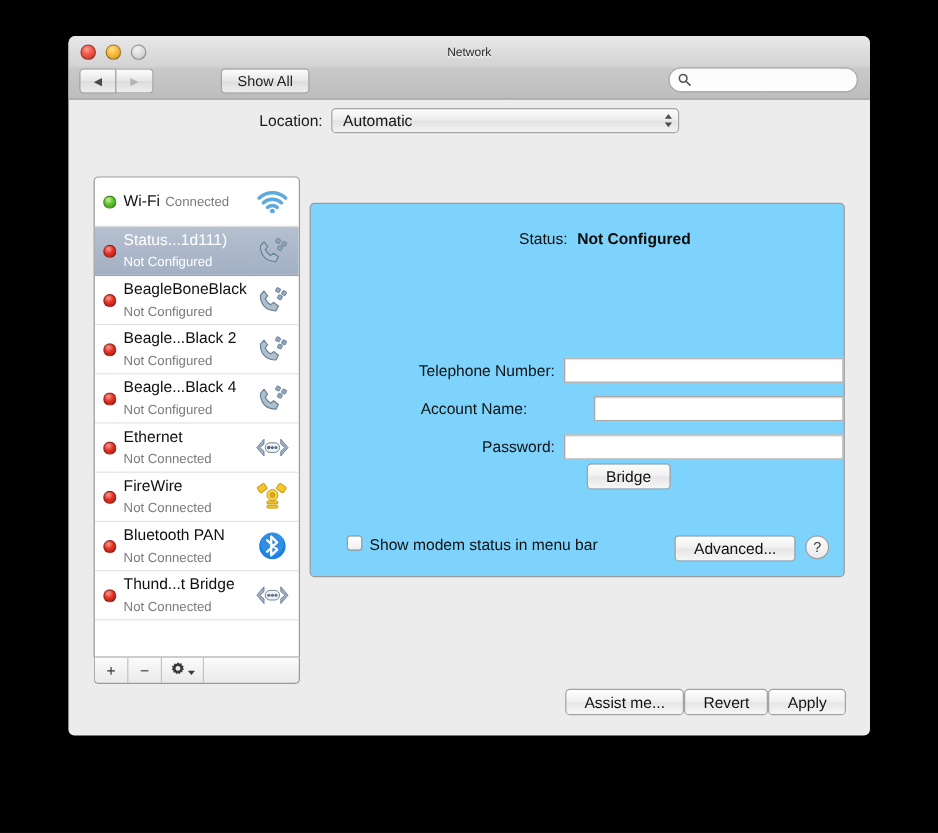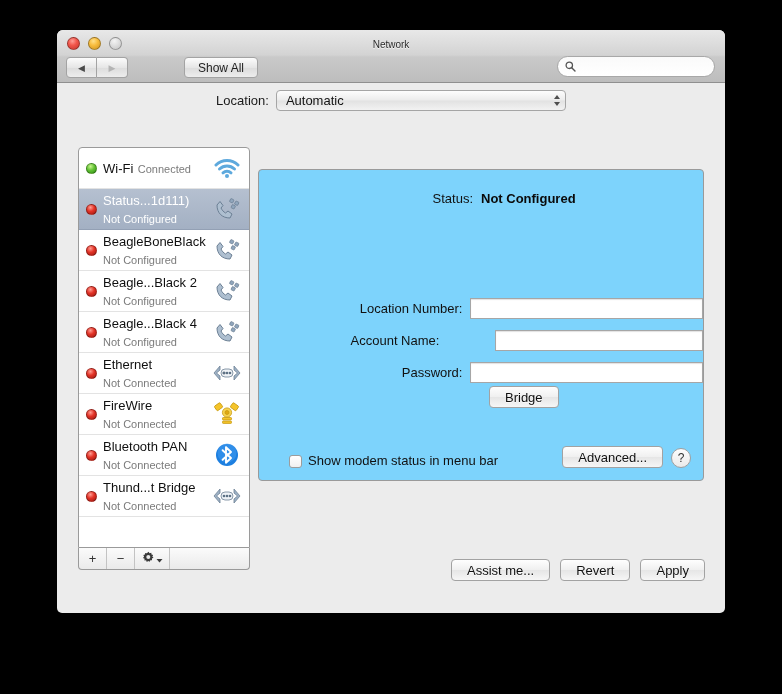--- a/index.html
+++ b/index.html
@@ -194,41 +194,41 @@
     background: linear-gradient(to bottom, #fefefe 0%, #f0f0f0 48%, #e6e6e6 52%, #f6f6f6 100%);
     border: 1px solid #a2a2a2; border-radius: 4px;
     font-size: 13px; color: #101010;
     display: inline-flex; align-items: center; justify-content: center;
     box-sizing: border-box;
     text-shadow: 0 1px 0 rgba(255,255,255,0.7);
   }
   .connectrow { position: absolute; left: 230px; top: 216px; }
   .modemrow {
     position: absolute; left: 30px; bottom: 12px; right: 12px;
-    display: flex; align-items: flex-end;
+    display: flex; align-items: flex-start;
   }
   .cbox {
     width: 13px; height: 13px;
     background: linear-gradient(to bottom, #ffffff, #f0f0f0);
     border: 1px solid #9c9c9c; border-radius: 3px;
     margin-right: 6px; flex: 0 0 auto;
     box-sizing: border-box;
   }
   .cblabel { font-size: 13px; color: #111; }
   .helpbtn {
     width: 20px; height: 20px; border-radius: 50%;
     border: 1px solid #a0a0a0;
     background: linear-gradient(to bottom, #fdfdfd, #eaeaea);
     display: flex; align-items: center; justify-content: center;
     font-size: 12px; color: #333; margin-left: 8px;
     box-sizing: border-box;
   }
   .footer {
-    position: absolute; right: 20px; bottom: 32px;
-    display: flex; gap: 10px; justify-content: center;
+    position: absolute; right: 20px; bottom: 17px;
+    display: flex; gap: 0; justify-content: center;
   }
 </style>
 </head>
 <body>
 
 <div class="window">
 
   <div class="titlebar">
     <div class="traffic">
       <div class="light red"></div>
@@ -461,21 +461,21 @@
 
   <div class="detail">
 
     <div class="statusrow">
       <span class="lbl-col">Status:</span>
       <span class="statusval">Not Configured</span>
     </div>
 
 
     <div class="formrow" style="top:128px;">
-      <span class="lbl-col">Location Number:</span>
+      <span class="lbl-col">Telephone Number:</span>
       <input class="txtfield" type="text" value="" style="">
     </div>
 
     <div class="formrow" style="top:160px;gap:48px;">
       <span class="lbl-col">Account Name:</span>
       <input class="txtfield" type="text" value="" style="">
     </div>
 
     <div class="formrow" style="top:192px;">
       <span class="lbl-col">Password:</span>

